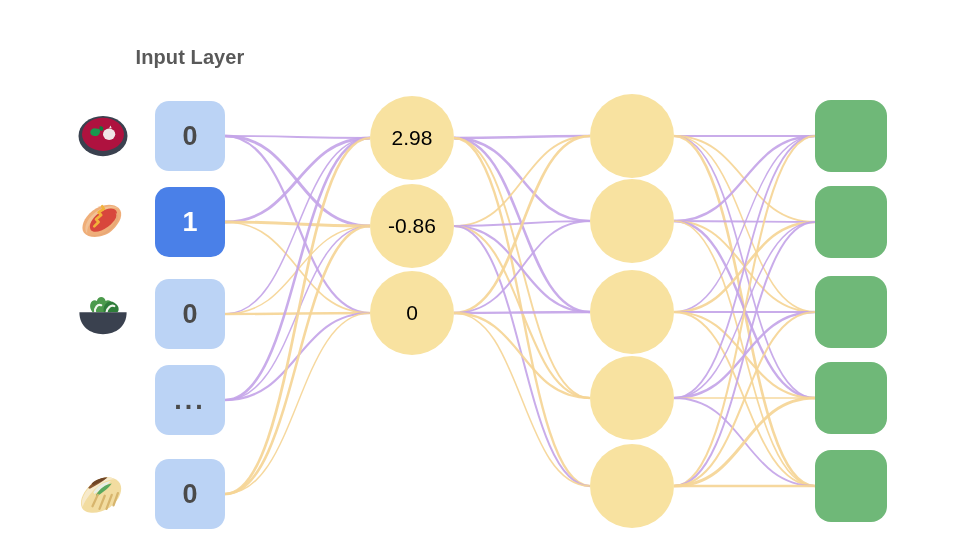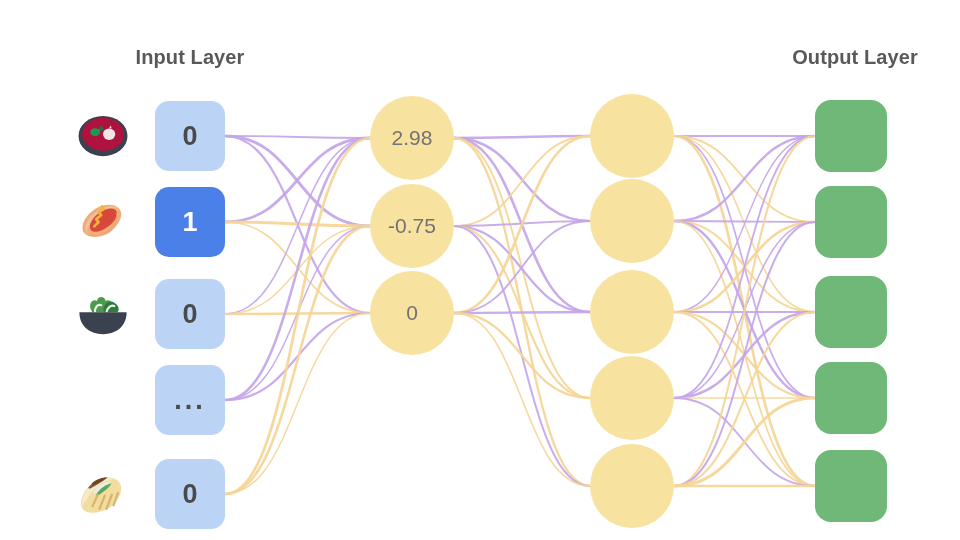--- a/index.html
+++ b/index.html
@@ -70,41 +70,40 @@
     background: #6FB878;
     border-radius: 16px;
   }
   .node-circle {
     position: absolute;
     border-radius: 50%;
     background: #F8E2A0;
     display: flex;
     align-items: center;
     justify-content: center;
-    color: #737373;
+    color: #000000;
     font-size: 21px;
     font-weight: normal;
   }
   .node-embed { width: 84px; height: 84px; }
   .node-hidden { width: 84px; height: 84px; }
 
   .icon-slot {
     position: absolute;
     width: 56px;
     height: 56px;
   }
   .icon-slot svg { display: block; width: 100%; height: 100%; }
 </style>
 </head>
 <body>
 
 <div id="diagram">
 
   <div class="layer-title" id="title-input">Input Layer</div>
-  <div class="layer-title" id="title-output">Output Layer</div>
 
   <svg class="edges-svg" id="edges" viewBox="0 0 960 540" xmlns="http://www.w3.org/2000/svg">
       <path d="M 225 120 C 297.5 120, 297.5 122, 370 122" fill="none" stroke="#C4A5E8" stroke-width="1.85" stroke-opacity="0.92"></path>
       <path d="M 225 120 C 297.5 120, 297.5 210, 370 210" fill="none" stroke="#C4A5E8" stroke-width="2.88" stroke-opacity="0.92"></path>
       <path d="M 225 120 C 297.5 120, 297.5 297, 370 297" fill="none" stroke="#C4A5E8" stroke-width="2.19" stroke-opacity="0.92"></path>
       <path d="M 225 206 C 297.5 206, 297.5 122, 370 122" fill="none" stroke="#C4A5E8" stroke-width="2.77" stroke-opacity="0.92"></path>
       <path d="M 225 206 C 297.5 206, 297.5 210, 370 210" fill="none" stroke="#F5D596" stroke-width="2.90" stroke-opacity="0.92"></path>
       <path d="M 225 206 C 297.5 206, 297.5 297, 370 297" fill="none" stroke="#F5D596" stroke-width="1.69" stroke-opacity="0.92"></path>
       <path d="M 225 298 C 297.5 298, 297.5 122, 370 122" fill="none" stroke="#C4A5E8" stroke-width="1.49" stroke-opacity="0.92"></path>
       <path d="M 225 298 C 297.5 298, 297.5 210, 370 210" fill="none" stroke="#F5D596" stroke-width="1.45" stroke-opacity="0.92"></path>
@@ -214,21 +213,21 @@
       </g>
     </svg>
       </div>
       <div class="node-box node-input" style="left: 155px; top: 443px;">
         <span>0</span>
       </div>
       <div class="node-circle node-embed" style="left: 370px; top: 80px;">
         <span>2.98</span>
       </div>
       <div class="node-circle node-embed" style="left: 370px; top: 168px;">
-        <span>-0.75</span>
+        <span>-0.86</span>
       </div>
       <div class="node-circle node-embed" style="left: 370px; top: 255px;">
         <span>0</span>
       </div>
       <div class="node-circle node-hidden" style="left: 590px; top: 78px;">
         <span></span>
       </div>
       <div class="node-circle node-hidden" style="left: 590px; top: 163px;">
         <span></span>
       </div>

